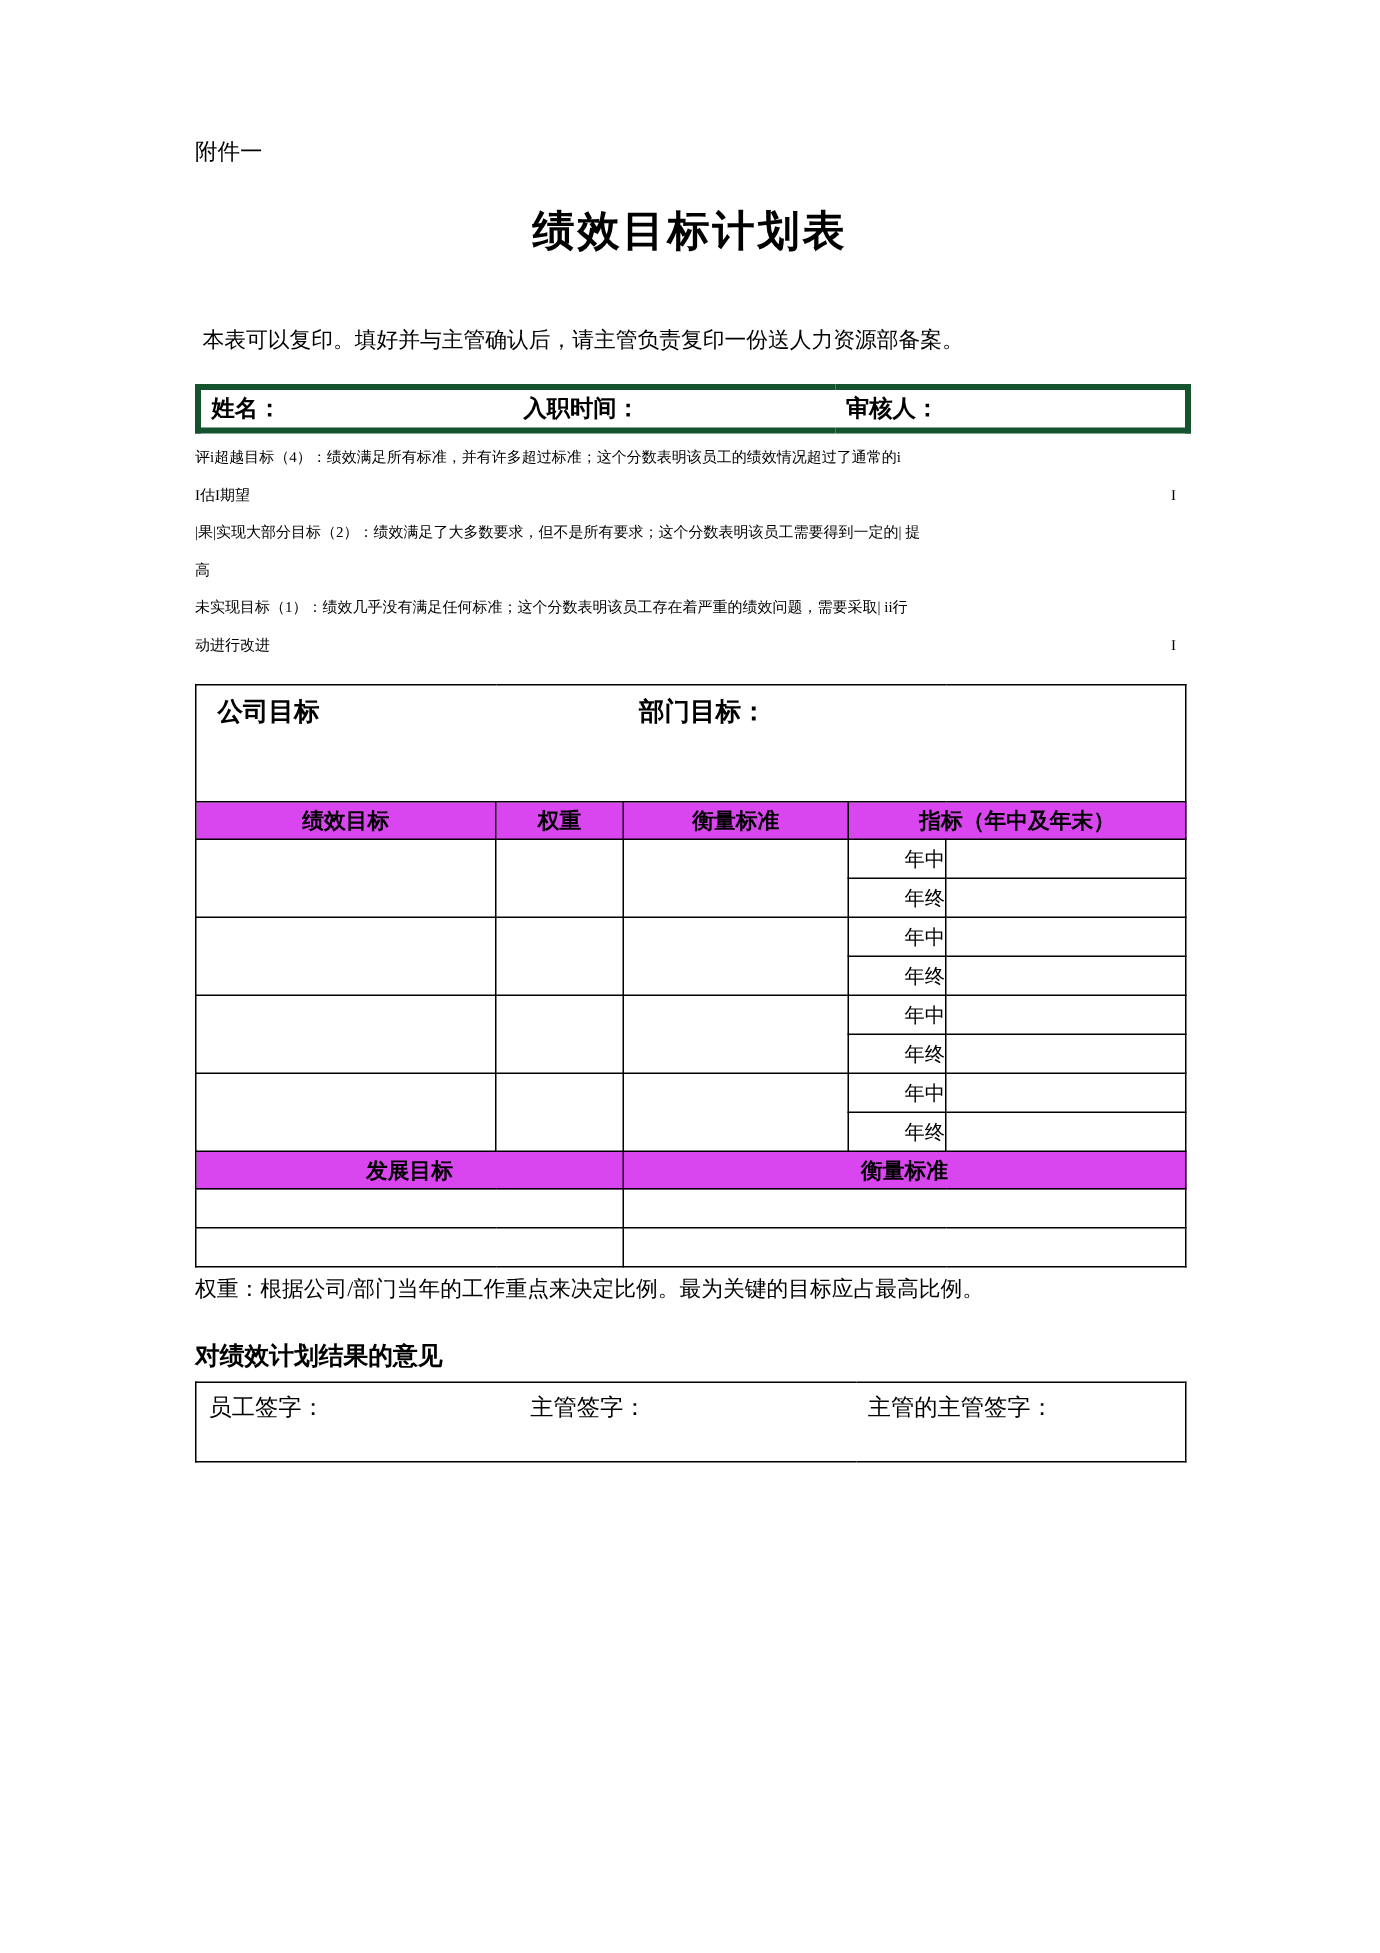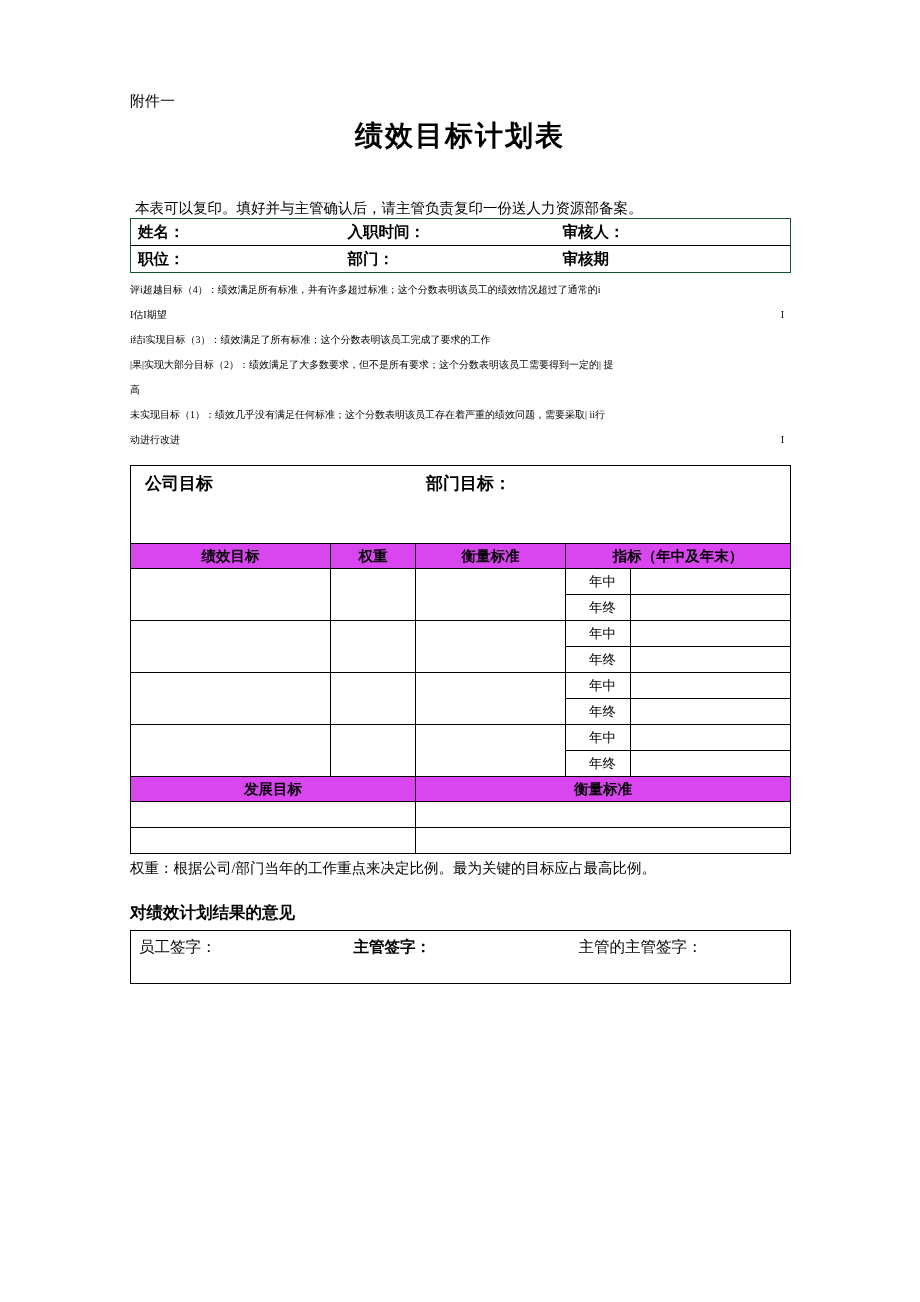--- a/index.html
+++ b/index.html
@@ -7,30 +7,30 @@
   .page {
     width:920px; height:1111px; background:#ffffff; color:#000000;
     font-family:"Liberation Serif","DejaVu Serif",serif;
     position:relative; overflow:hidden; margin:0 auto;
   }
   .content { padding:0 130px; width:920px; }
 
   .attachment { padding-top:92px; font-size:15px; }
 
   .title {
-    margin-top:6px; text-align:center; font-size:28px; font-weight:bold;
+    margin-top:24px; text-align:center; font-size:28px; font-weight:bold;
     font-family:"Liberation Sans","DejaVu Sans",sans-serif; letter-spacing:2px;
   }
 
   .intro { margin-top:44px; font-size:14.5px; padding-left:5px; }
 
   table { border-collapse:collapse; table-layout:fixed; }
 
   
-  .info-table { width:660px; margin-top:0; border:1px solid #14532d; }
+  .info-table { width:660px; margin-top:20px; border:4px solid #14532d; }
   .info-table td {
     font-family:"Liberation Sans","DejaVu Sans",sans-serif;
     font-weight:bold; font-size:15.5px; height:27px;
     padding:2px 0 2px 7px; vertical-align:middle;
   }
   .info-table tr + tr td { border-top:1px solid #000; }
   .info-table .c1 { width:210px; }
   .info-table .c2 { width:215px; }
   .info-table .c3 { width:235px; }
 
@@ -50,35 +50,35 @@
     font-family:Liberation Sans, sans-serif;
     font-weight:bold; font-size:17px;
   }
   .company-row .cg { display:inline-block; width:281px; }
   .ghead td {
     background:#d946ef; font-weight:bold; text-align:center;
     font-family:"Liberation Sans","DejaVu Sans",sans-serif;
     font-size:14.5px; height:25px; vertical-align:middle;
   }
   .grow td { height:26px; vertical-align:middle; }
-  .period { padding-left:9px; font-size:13.5px; text-align:center; }
+  .period { padding-left:9px; font-size:13.5px; text-align:right; }
   .empty-row td { height:26px; }
 
   .weight-note { margin-top:5px; font-size:14.5px; width:660px; white-space:nowrap; overflow:hidden; }
   .weight-note .wl { font-weight:normal; font-family:"Liberation Sans","DejaVu Sans",sans-serif; }
 
   .opinion-heading {
     margin-top:24px; font-size:16.5px; font-weight:bold;
     font-family:"Liberation Sans","DejaVu Sans",sans-serif;
   }
 
   
   .sig-table { width:660px; margin-top:6px; border:1px solid #000; font-size:15.5px;padding-left:20px; }
   .sig-table td { vertical-align:top; padding:6px 0 0 8px; }
-  .sig-table .sc1 { width:215px; } .sig-table .sc2 { width:225px;font-weight:bold; } .sig-table .sc3 { width:220px; }
+  .sig-table .sc1 { width:215px; } .sig-table .sc2 { width:225px; } .sig-table .sc3 { width:220px; }
   .sig-row td { height:53px; }
   .date-row td { height:30px; padding-top:0; }
 </style>
 </head>
 <body>
 
 <div class="page">
   <div class="content">
 
     <div class="attachment">附件一</div>
@@ -87,38 +87,30 @@
 
     <div class="intro">本表可以复印。填好并与主管确认后，请主管负责复印一份送人力资源部备案。</div>
 
     <table class="info-table">
       <tbody>
         <tr>
           <td class="c1">姓名：</td>
           <td class="c2">入职时间：</td>
           <td class="c3">审核人：</td>
         </tr>
-        <tr>
-          <td class="c1">职位：</td>
-          <td class="c2">部门：</td>
-          <td class="c3">审核期</td>
-        </tr>
       </tbody>
     </table>
 
     <div class="rating">
       <div class="rline">
         <span>评i超越目标（4）：绩效满足所有标准，并有许多超过标准；这个分数表明该员工的绩效情况超过了通常的i</span>
       </div>
       <div class="rline spread">
         <span>I估I期望</span>
         <span class="redge">I</span>
-      </div>
-      <div class="rline">
-        <span>i结i实现目标（3）：绩效满足了所有标准；这个分数表明该员工完成了要求的工作</span>
       </div>
       <div class="rline">
         <span>|果|实现大部分目标（2）：绩效满足了大多数要求，但不是所有要求；这个分数表明该员工需要得到一定的| 提</span>
       </div>
       <div class="rline">
         <span>高</span>
       </div>
       <div class="rline">
         <span>未实现目标（1）：绩效几乎没有满足任何标准；这个分数表明该员工存在着严重的绩效问题，需要采取| ii行</span>
       </div>

